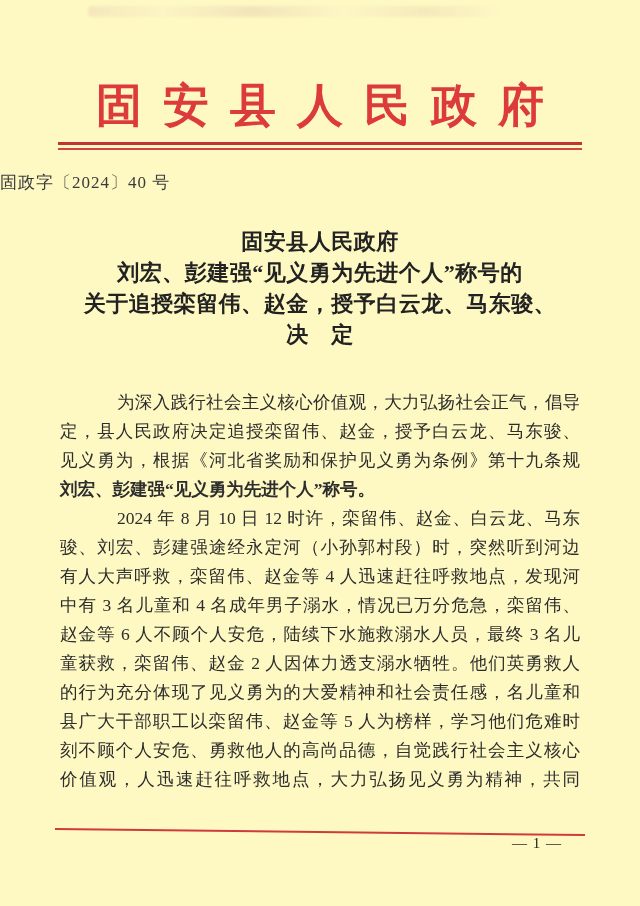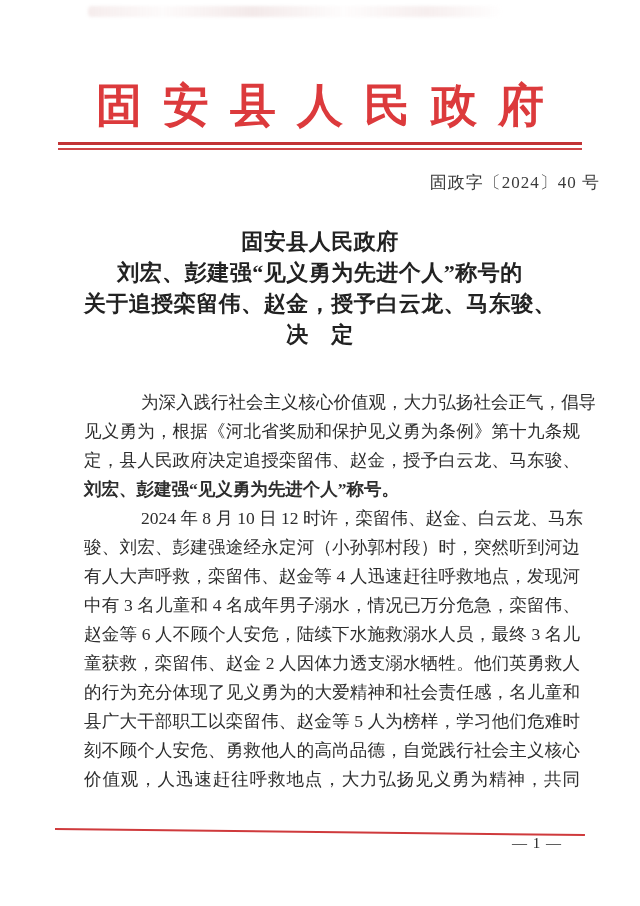--- a/index.html
+++ b/index.html
@@ -1,20 +1,20 @@
 <!DOCTYPE html>
 <html lang="zh"><head>
 <meta charset="utf-8">
 <style>
   html,body{margin:0;padding:0;background:#e9e9e9;}
   .page{
     position:relative;
     width:640px;height:906px;
     margin:0 auto;
-    background:#ffffff;
+    background:#fef9c3;
     overflow:hidden;
     font-family:"Liberation Serif","DejaVu Serif",serif;
     color:#2d2d2d;
   }
   
   .scan-smudge{
     position:absolute;top:6px;left:88px;width:412px;height:11px;
     background:linear-gradient(90deg,
       rgba(205,160,160,.20) 0%,rgba(235,210,210,.10) 18%,
       rgba(200,155,155,.22) 40%,rgba(240,220,220,.08) 62%,
@@ -32,21 +32,20 @@
   }
   .head-rule{
     margin:10px 58px 0 58px;
     height:3px;
     border-top:3.5px solid #c23335;
     border-bottom:2px solid #cf4446;
   }
   .doc-number{
     margin-top:23px;
     padding-right:40px;
-    text-align:right;
     font-size:17px;line-height:20px;
     color:#3a3a3a;
     letter-spacing:1px;
   }
   .title-block{
     margin-top:33px;
     text-align:center;
     font-weight:bold;
     color:#222;
   }
@@ -59,21 +58,20 @@
     margin-top:38px;
     padding:0 60px;
     font-size:17.5px;
     color:#2d2d2d;
   }
   .line{
     height:29px;line-height:29px;
     text-align:justify;
     text-align-last:justify;
     white-space:nowrap;
-    margin-left:24px;
   }
   .line.indent{padding-left:57px;}
   .line.para-end{text-align-last:left;font-weight:bold;}
   .foot-rule{
     position:absolute;
     top:828px;left:55px;width:530px;
     border-top:2.5px solid #cf3a3c;
     transform:rotate(0.65deg);
     transform-origin:left center;
   }
@@ -101,22 +99,22 @@
   <div class="title-block">
     <div class="title-line">固安县人民政府</div>
     <div class="title-line">刘宏、彭建强“见义勇为先进个人”称号的</div>
     <div class="title-line">关于追授栾留伟、赵金，授予白云龙、马东骏、</div>
     <div class="title-line">决　定</div>
   </div>
 
   <div class="body-text">
     <div>
       <div class="line indent">为深入践行社会主义核心价值观，大力弘扬社会正气，倡导</div>
+      <div class="line">定，县人民政府决定追授栾留伟、赵金，授予白云龙、马东骏、</div>
       <div class="line">见义勇为，根据《河北省奖励和保护见义勇为条例》第十九条规</div>
-      <div class="line">定，县人民政府决定追授栾留伟、赵金，授予白云龙、马东骏、</div>
       <div class="line para-end">刘宏、彭建强“见义勇为先进个人”称号。</div>
     </div>
     <div>
       <div class="line indent">2024 年 8 月 10 日 12 时许，栾留伟、赵金、白云龙、马东</div>
       <div class="line">骏、刘宏、彭建强途经永定河（小孙郭村段）时，突然听到河边</div>
       <div class="line">有人大声呼救，栾留伟、赵金等 4 人迅速赶往呼救地点，发现河</div>
       <div class="line">中有 3 名儿童和 4 名成年男子溺水，情况已万分危急，栾留伟、</div>
       <div class="line">赵金等 6 人不顾个人安危，陆续下水施救溺水人员，最终 3 名儿</div>
       <div class="line">童获救，栾留伟、赵金 2 人因体力透支溺水牺牲。他们英勇救人</div>
       <div class="line">的行为充分体现了见义勇为的大爱精神和社会责任感，名儿童和</div>

